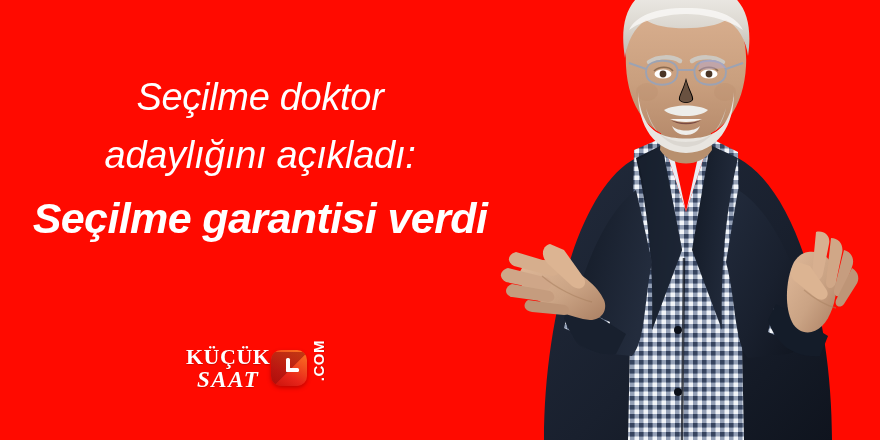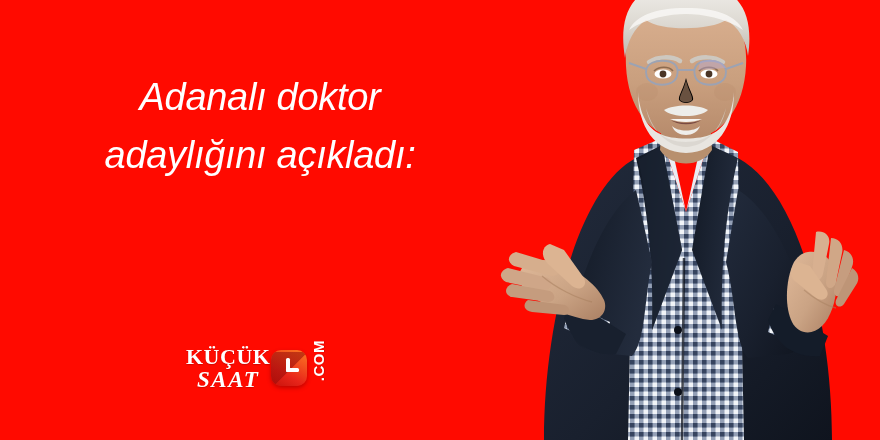--- a/index.html
+++ b/index.html
@@ -316,22 +316,23 @@
       <path d="M345 238 C 353 238, 358 245, 356 253 L 350 282 C 348 290, 340 290, 340 282 Z" fill="#d0a787"></path>
       <path d="M358 250 C 366 252, 369 260, 366 267 L 357 292 C 354 299, 347 297, 348 290 Z" fill="#c69d7f"></path>
       <path d="M366 268 C 373 272, 374 280, 370 285 L 358 304 C 354 309, 348 306, 350 300 Z" fill="#be9577"></path>
 
       <path d="M312 262 C 304 266, 302 276, 310 282 L 330 298 C 338 303, 345 296, 340 289 L 324 266 Z" fill="#dcb492"></path>
       <path d="M318 290 C 330 300, 342 306, 350 308" stroke="#a8805f" stroke-width="1.3" fill="none" opacity="0.5"></path>
     </svg>
   </div>
 
   <div id="headline-block">
-    <div class="kicker-line l1">Adanalı doktor</div>
+    <div class="kicker-line l1">Seçilme doktor</div>
     <div class="kicker-line l3">adaylığını açıkladı:</div>
+    <div id="main-headline">Seçilme garantisi verdi</div>
   </div>
 
   <div id="logo">
     <div id="logo-wordmark">
       <span class="logo-word" id="logo-word-top">KÜÇÜK</span>
       <span class="logo-word" id="logo-word-bottom">SAAT</span>
     </div>
     <div id="logo-clock">
       <span class="clock-hand" id="clock-hand-hour"></span>
       <span class="clock-hand" id="clock-hand-minute"></span>

